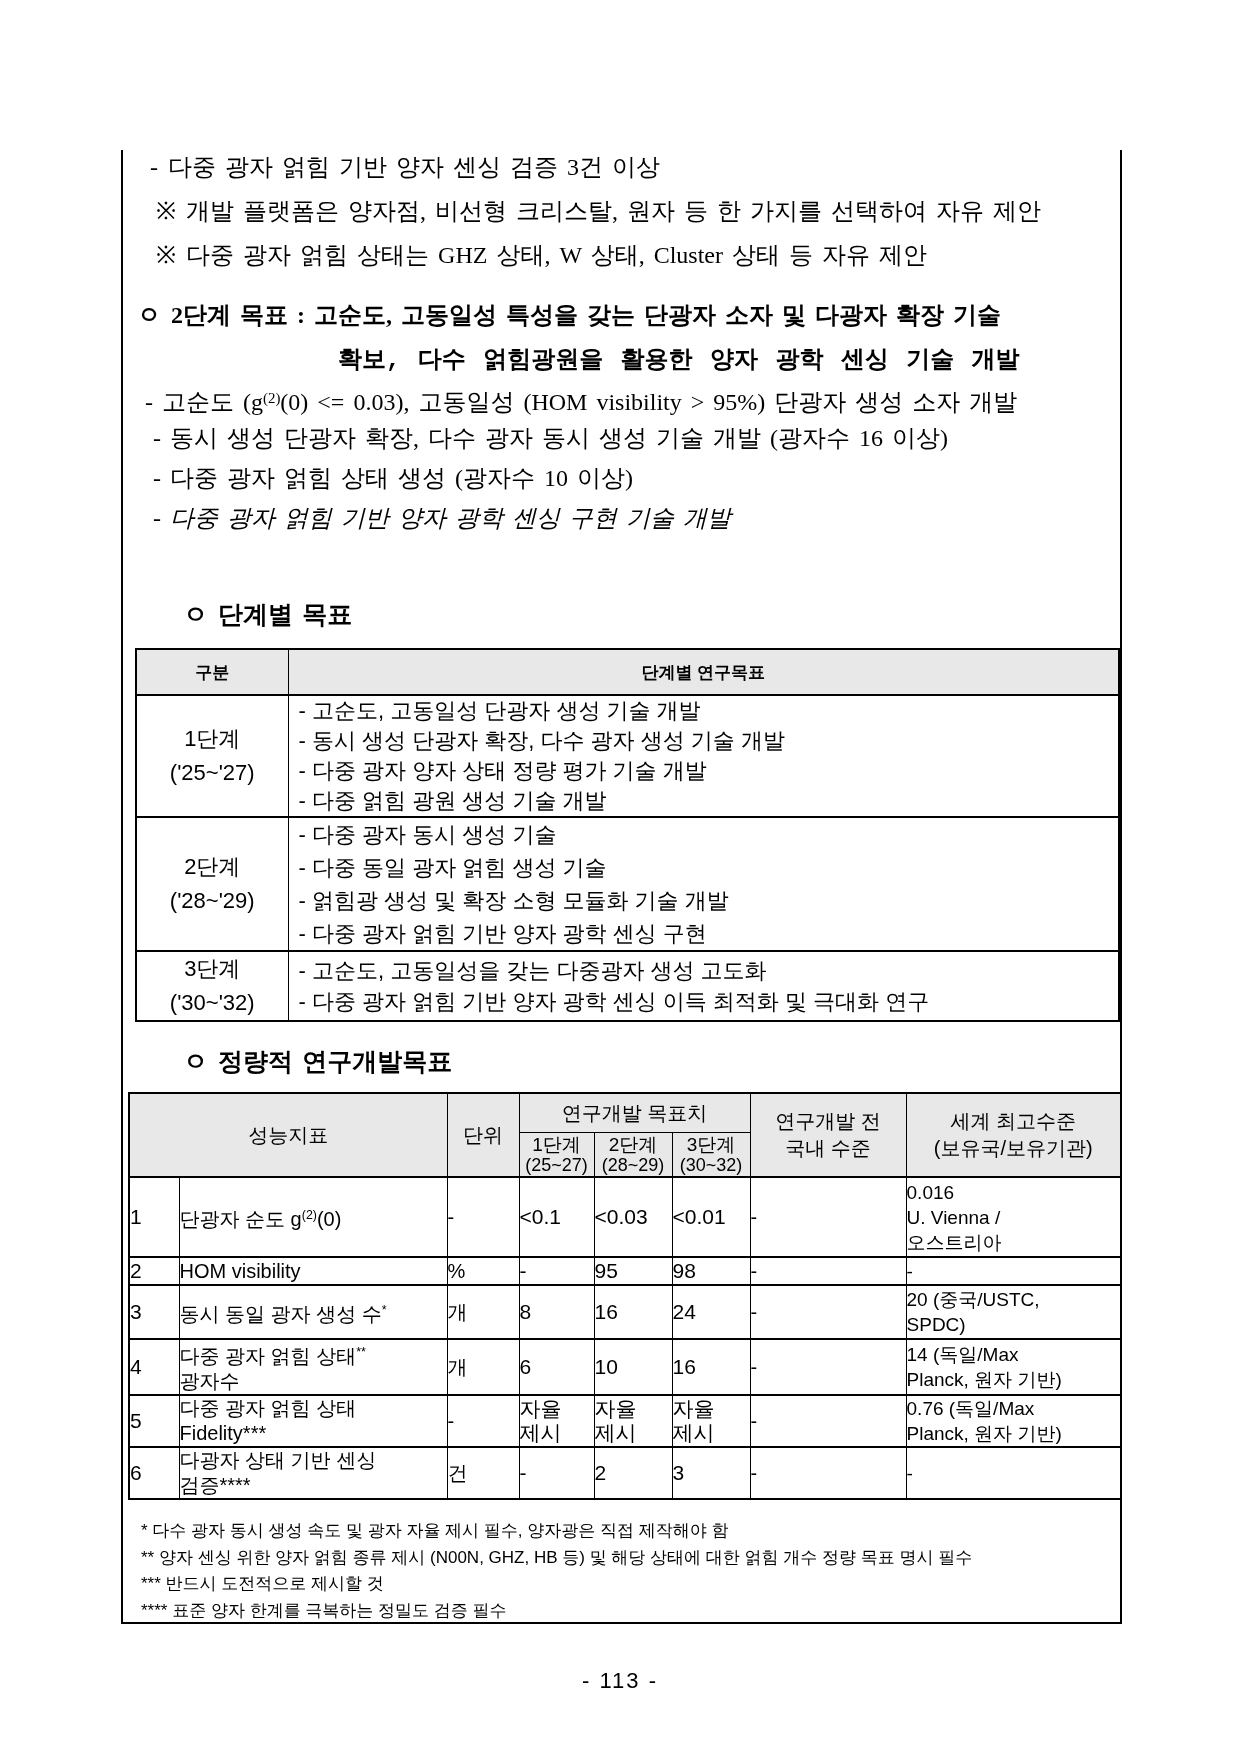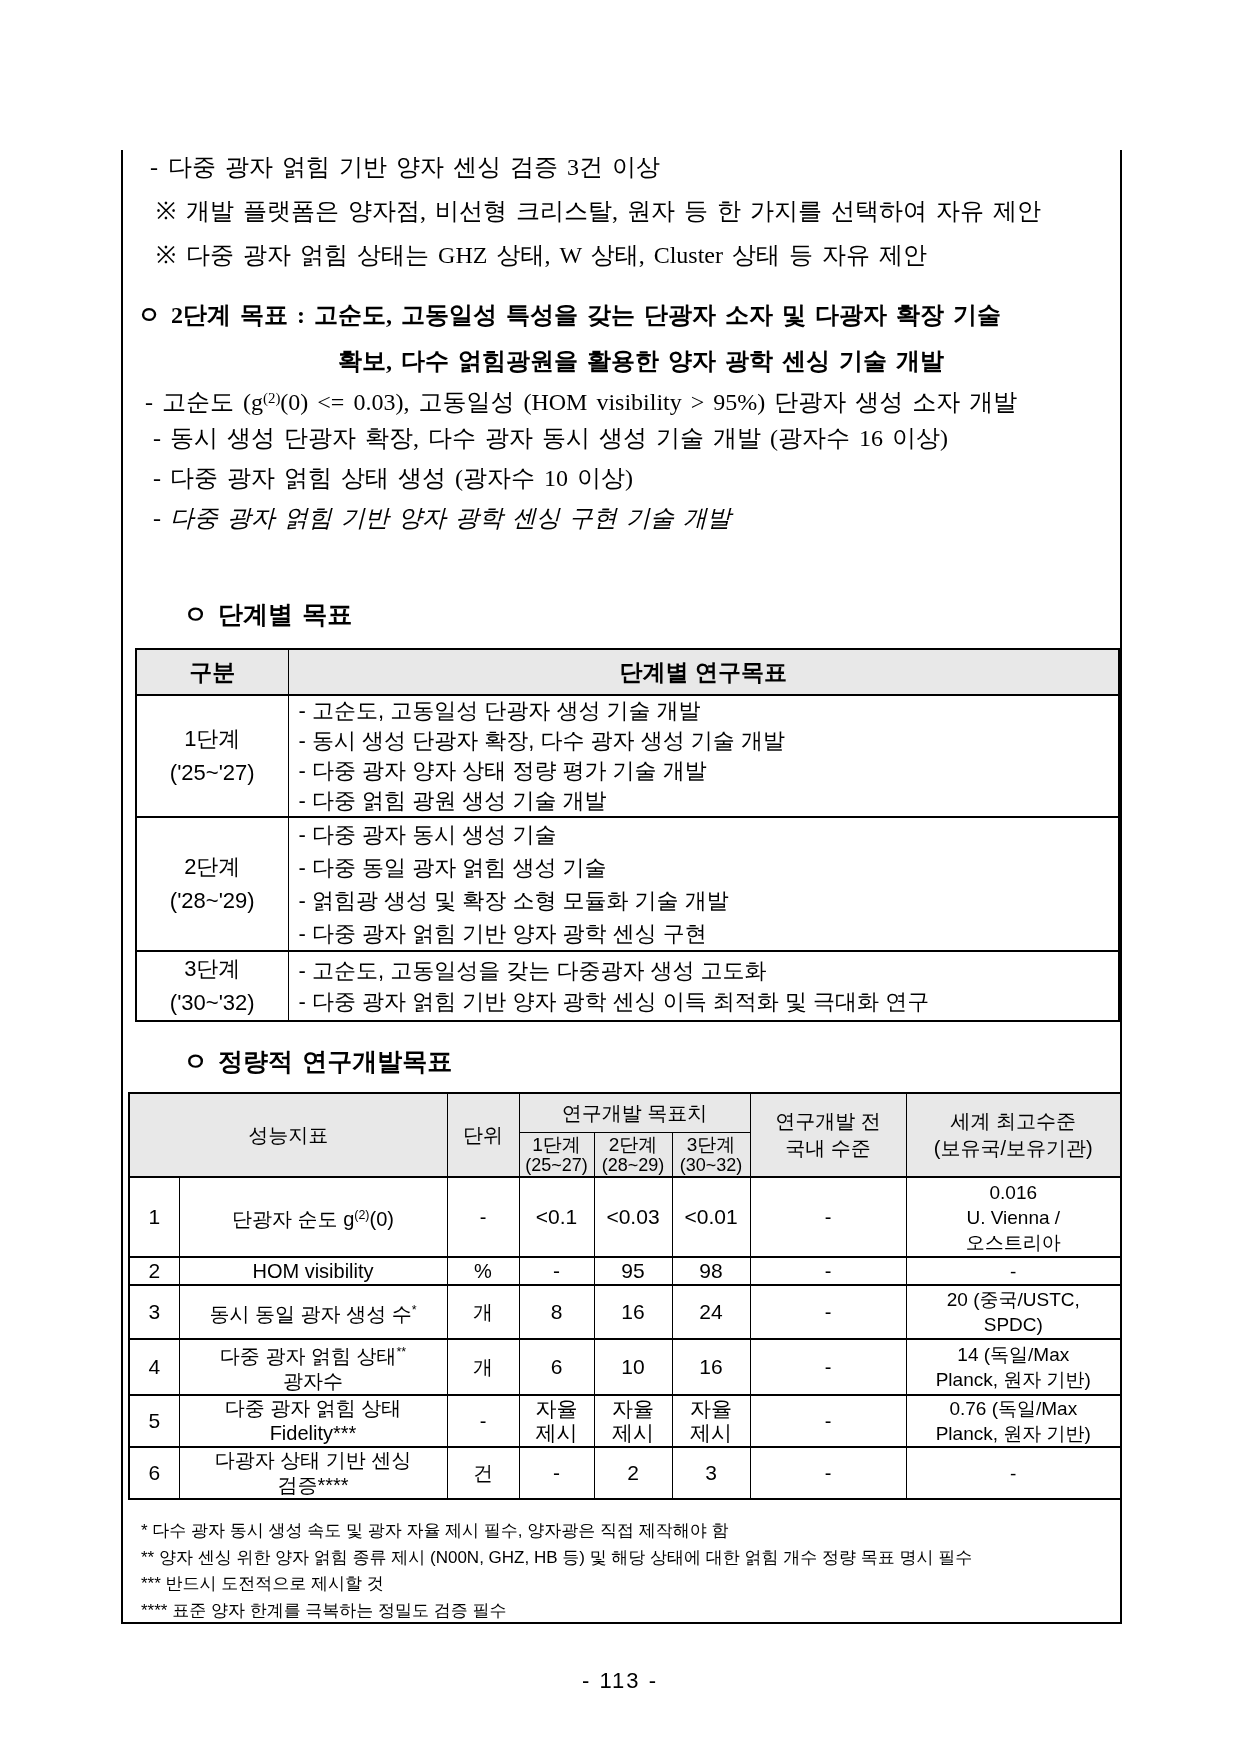--- a/index.html
+++ b/index.html
@@ -18,33 +18,33 @@
 
   .sup{font-size:62%;vertical-align:7px;letter-spacing:0;}
 
   
   table{border-collapse:collapse;table-layout:fixed;}
   td,th{border:1px solid #000;padding:0;font-weight:normal;}
 
   
   .t1{position:absolute;left:12px;top:498px;width:983px;border:2px solid #000;
       font-family:"Liberation Sans","DejaVu Sans",sans-serif;}
-  .t1 th{background:#e8e8e8;font-weight:bold;font-size:23px;height:44px;text-align:center;border-bottom:2px solid #000;}
+  .t1 th{background:#e8e8e8;font-weight:bold;font-size:17px;height:44px;text-align:center;border-bottom:2px solid #000;}
   .t1 td{border-top:2px solid #000;}
   .t1 .stage-cell{text-align:center;font-size:22px;line-height:34px;vertical-align:middle;}
   .t1 .goals-cell{font-size:22px;padding-left:10px;vertical-align:middle;}
   .t1 .r1{height:120px;} .t1 .r1 .goal{line-height:30px;}
   .t1 .r2{height:132px;} .t1 .r2 .goal{line-height:33px;}
   .t1 .r3{height:64px;}  .t1 .r3 .goal{line-height:31px;}
 
   
   .t2{position:absolute;left:5px;top:942px;width:992px;border:2px solid #000;
       font-family:"Liberation Sans","DejaVu Sans",sans-serif;}
   .t2 th{background:#e8e8e8;font-size:20px;text-align:center;vertical-align:middle;}
-  .t2 td{text-align:center;vertical-align:middle;font-size:20px;border-top:2px solid #000;}
+  .t2 td{text-align:left;vertical-align:middle;font-size:20px;border-top:2px solid #000;}
   .t2 .hrow1 th{height:38px;margin-left:21px;}
   .t2 .hrow2 th{height:43px;font-size:19px;line-height:20px;}
   .t2 .sub2{font-size:18px;}
   .t2 .no-cell{font-size:21px;}
   .t2 .val{font-size:21px;}
   .t2 .name-cell{font-size:20px;line-height:25px;}
   .t2 .world-cell{font-size:19px;line-height:25px;}
   .t2 .rq1{height:80px;} .t2 .rq2{height:28px;} .t2 .rq3{height:54px;}
   .t2 .rq4{height:51px;} .t2 .rq5{height:52px;} .t2 .rq6{height:52px;}
   .t2 .two-line{line-height:24px;}
@@ -68,21 +68,21 @@
     <div class="serif-line" style="left:33px;top:46px;">
       <span class="marker">※</span><span>개발 플랫폼은 양자점, 비선형 크리스탈, 원자 등 한 가지를 선택하여 자유 제안</span>
     </div>
     <div class="serif-line" style="left:33px;top:90px;">
       <span class="marker">※</span><span>다중 광자 얽힘 상태는 GHZ 상태, W 상태, Cluster 상태 등 자유 제안</span>
     </div>
 
     <div class="serif-line title-bold" style="left:14px;top:150px;">
       <span class="marker">ㅇ</span><span>2단계 목표 : 고순도, 고동일성 특성을 갖는 단광자 소자 및 다광자 확장 기술</span>
     </div>
-    <div class="serif-line title-bold" style="left:215px;top:196px;">확보, 다수 얽힘광원을 활용한 양자 광학 센싱 기술 개발</div>
+    <div class="serif-line title-bold" style="left:215px;top:196px;font-family:Liberation Mono, monospace;">확보, 다수 얽힘광원을 활용한 양자 광학 센싱 기술 개발</div>
 
     <div class="serif-line" style="left:22px;top:233px;">
       <span>- 고순도 (g</span><span class="sup">(2)</span><span>(0) &lt;= 0.03), 고동일성 (HOM visibility &gt; 95%) 단광자 생성 소자 개발</span>
     </div>
     <div class="serif-line" style="left:30px;top:273px;">- 동시 생성 단광자 확장, 다수 광자 동시 생성 기술 개발 (광자수 16 이상)</div>
     <div class="serif-line" style="left:30px;top:313px;">- 다중 광자 얽힘 상태 생성 (광자수 10 이상)</div>
     <div class="serif-line" style="left:30px;top:353px;font-style:italic;">- 다중 광자 얽힘 기반 양자 광학 센싱 구현 기술 개발</div>
 
     <div class="heading" style="left:14px;top:448px;">
       <span class="marker">ㅇ</span><span>단계별 목표</span>

